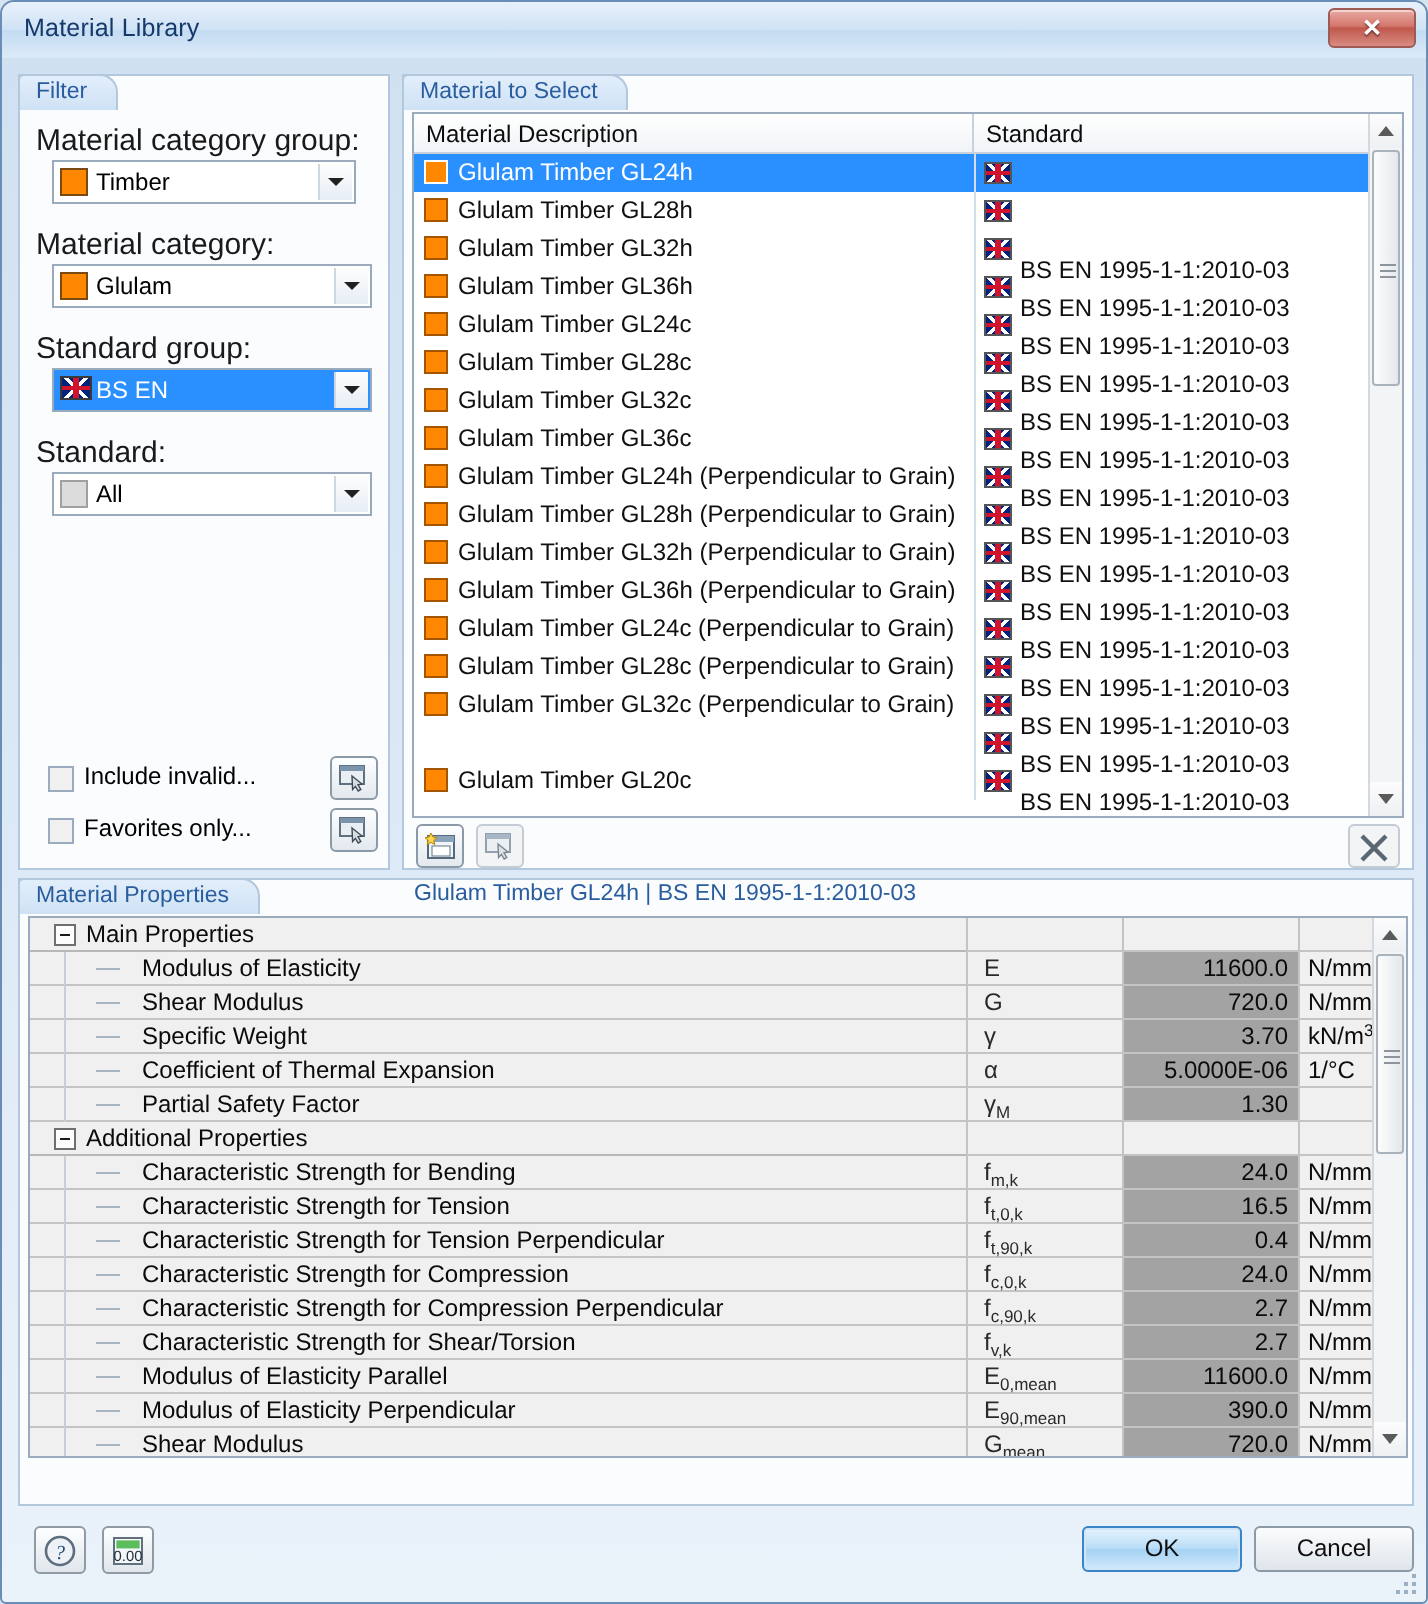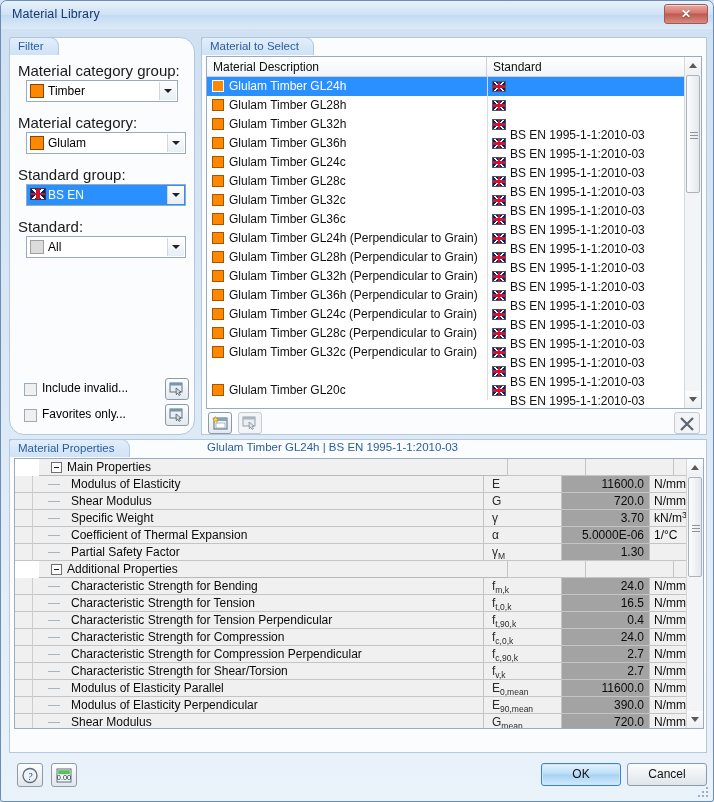--- a/index.html
+++ b/index.html
@@ -55,21 +55,21 @@
   .group-title {
     position: absolute; top: -1px; left: -1px; height: 18px;
     padding: 2px 14px 0 8px;
     font-size: 11.5px; color: #2a5d9e;
     background: linear-gradient(to bottom, #e2eefb, #cfe2f5);
     border: 1px solid #b3c7dd; border-bottom: none;
     border-radius: 3px 9px 0 0;
     white-space: nowrap;
   }
   
-  #filter-panel { left: 8px; top: 36px; width: 186px; height: 398px; border-radius: 15px; }
+  #filter-panel { left: 8px; top: 36px; width: 186px; height: 398px; }
   .field-label {
     position: absolute; font-size: 15px; color: #1a1a1a; white-space: nowrap;
   }
   .combo {
     position: absolute; height: 22px;
     border: 1px solid #9aabbd; background: #ffffff;
     cursor: pointer;
   }
   .combo .swatch {
     position: absolute; left: 3px; top: 3px; width: 14px; height: 14px;
@@ -197,21 +197,21 @@
   #props-panel { left: 8px; top: 438px; width: 698px; height: 314px; }
   #props-caption {
     position: absolute; left: 197px; top: 1px; font-size: 11.5px; color: #2a5d9e;
     white-space: nowrap;
   }
   #props-table {
     position: absolute; left: 4px; top: 18px; width: 690px; height: 271px;
     background: #ffffff; border: 1px solid #9aabbd; overflow: hidden;
   }
   .prow { position: absolute; left: 0; width: 673px; height: 17px; }
-  .prow.grp { background: #404040; margin-left: 24px; }
+  .prow.grp { background: #404040; }
   .prow.item { background: #f0f0f0; }
   .p-name {
     position: absolute; left: 0; top: 0; width: 468px; height: 17px;
     border-bottom: 1px solid #c4c4c4;
     background: #f0f0f0;
   }
   .prow.grp .p-name { border-bottom: 1px solid #b8b8b8; }
   .p-name .txt {
     position: absolute; top: 1px; font-size: 12px; color: #0b0b0b; white-space: nowrap;
   }

